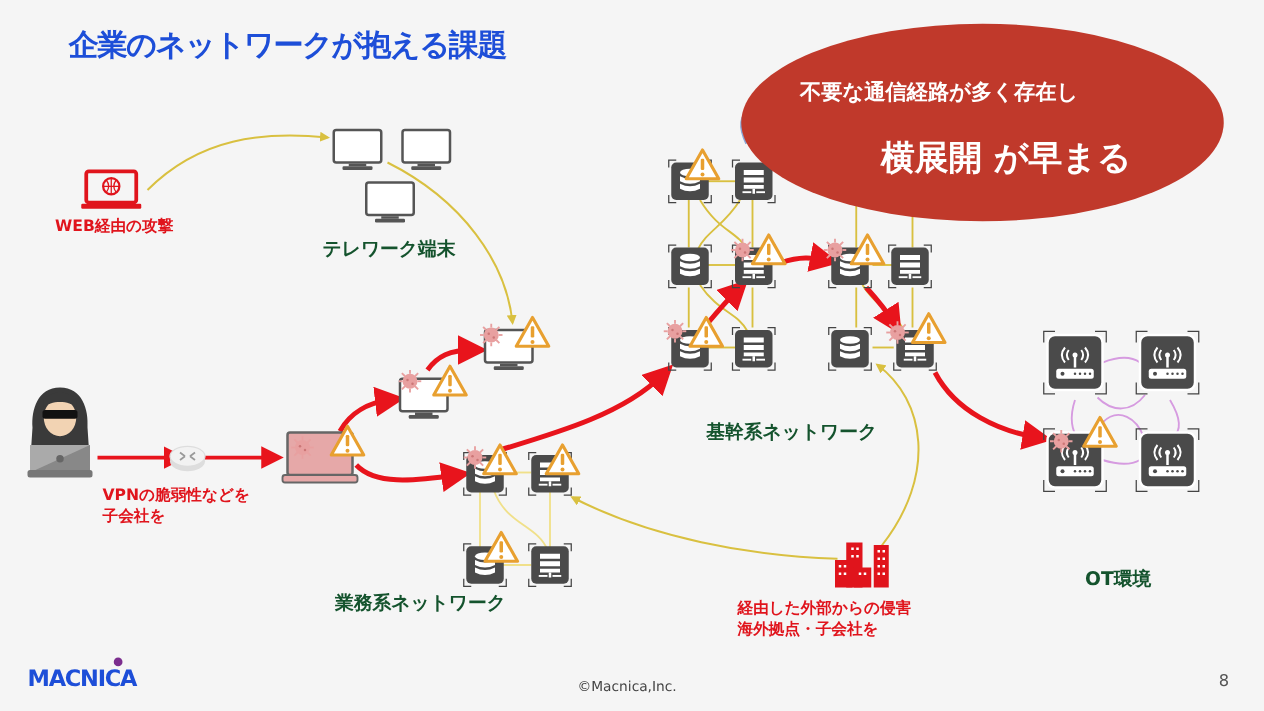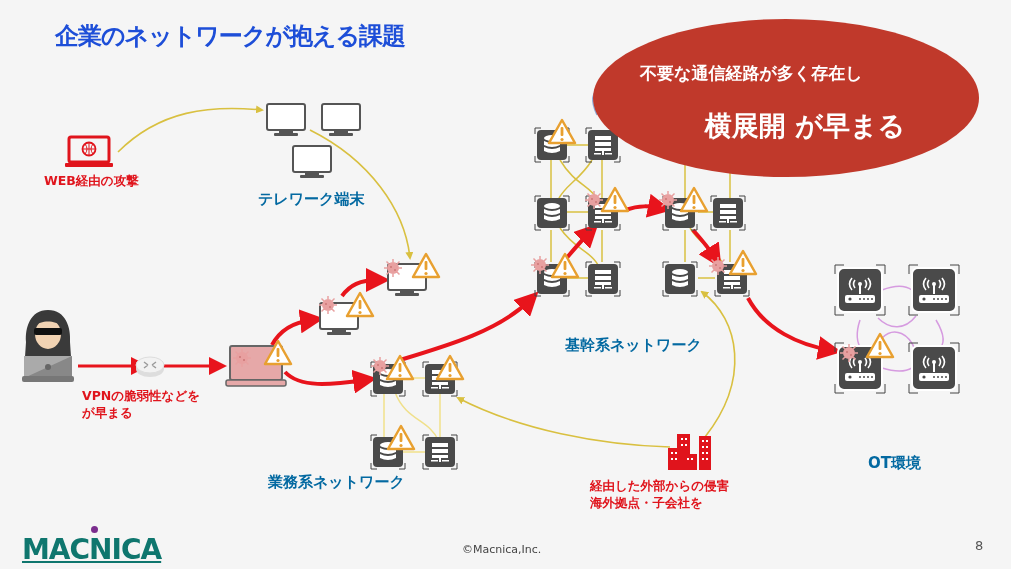--- a/index.html
+++ b/index.html
@@ -3,22 +3,22 @@
 <meta charset="utf-8">
 <style>
   html, body { margin:0; padding:0; }
   body { width:1011px; height:569px; background:#f5f5f5; position:relative; overflow:hidden;
          font-family:"DejaVu Sans","Liberation Sans",sans-serif; }
   .abs { position:absolute; }
   #title { left:55px; top:20px; font-size:24px; font-weight:bold; color:#1d4ed8; letter-spacing:-1px; white-space:nowrap; }
   #callout-text-1 { left:640px; top:62px; width:330px; text-align:left; font-size:17px; font-weight:bold; color:#fff; white-space:nowrap; }
   #callout-text-2 { left:640px; top:108px; width:330px; text-align:center; font-size:27px; font-weight:bold; color:#fff; white-space:nowrap; }
   .lbl-red { color:#e0141c; font-weight:bold; font-size:12.5px; text-align:left; white-space:nowrap; line-height:17px; }
-  .lbl-gray { color:#0369a1; font-weight:bold; font-size:15px; white-space:nowrap; }
-  #footer-logo { left:22px; top:533px; font-size:28px; font-weight:900; color:#0f766e; letter-spacing:-1px; font-family:"DejaVu Sans",sans-serif;text-decoration:underline; }
+  .lbl-gray { color:#14532d; font-weight:bold; font-size:15px; white-space:nowrap; }
+  #footer-logo { left:22px; top:533px; font-size:18px; font-weight:900; color:#1d4ed8; letter-spacing:-1px; font-family:"DejaVu Sans",sans-serif; }
   #footer-logo-dot { left:91px; top:526px; width:7px; height:7px; border-radius:50%; background:#7b2d8e; }
   #copyright { left:462px; top:543px; font-size:11px; color:#444; }
   #page-num { left:975px; top:538px; font-size:13px; color:#555; }
   svg#diagram { position:absolute; left:0; top:0; }
 </style>
 </head>
 <body>
 
 <svg id="diagram" width="1011" height="569" viewBox="0 0 1011 569">
   <defs>
@@ -255,21 +255,21 @@
 <div id="title" class="abs">企業のネットワークが抱える課題</div>
 
 <div id="callout-text-1" class="abs">不要な通信経路が多く存在し</div>
 <div id="callout-text-2" class="abs">横展開 が早まる</div>
 
 <div class="abs lbl-red" style="left:44px; top:172px;">WEB経由の攻撃</div>
 <div class="abs lbl-gray" style="left:258px; top:190px;">テレワーク端末</div>
 
 <div class="abs lbl-red" style="left:82px; top:387px; width:130px;">
   <div>VPNの脆弱性などを</div>
-  <div>が早まる</div>
+  <div>子会社を</div>
 </div>
 
 <div class="abs lbl-gray" style="left:565px; top:336px;">基幹系ネットワーク</div>
 <div class="abs lbl-gray" style="left:268px; top:473px;">業務系ネットワーク</div>
 
 <div class="abs lbl-red" style="left:590px; top:477px; width:180px;">
   <div>経由した外部からの侵害</div>
   <div>海外拠点・子会社を</div>
 </div>
 

